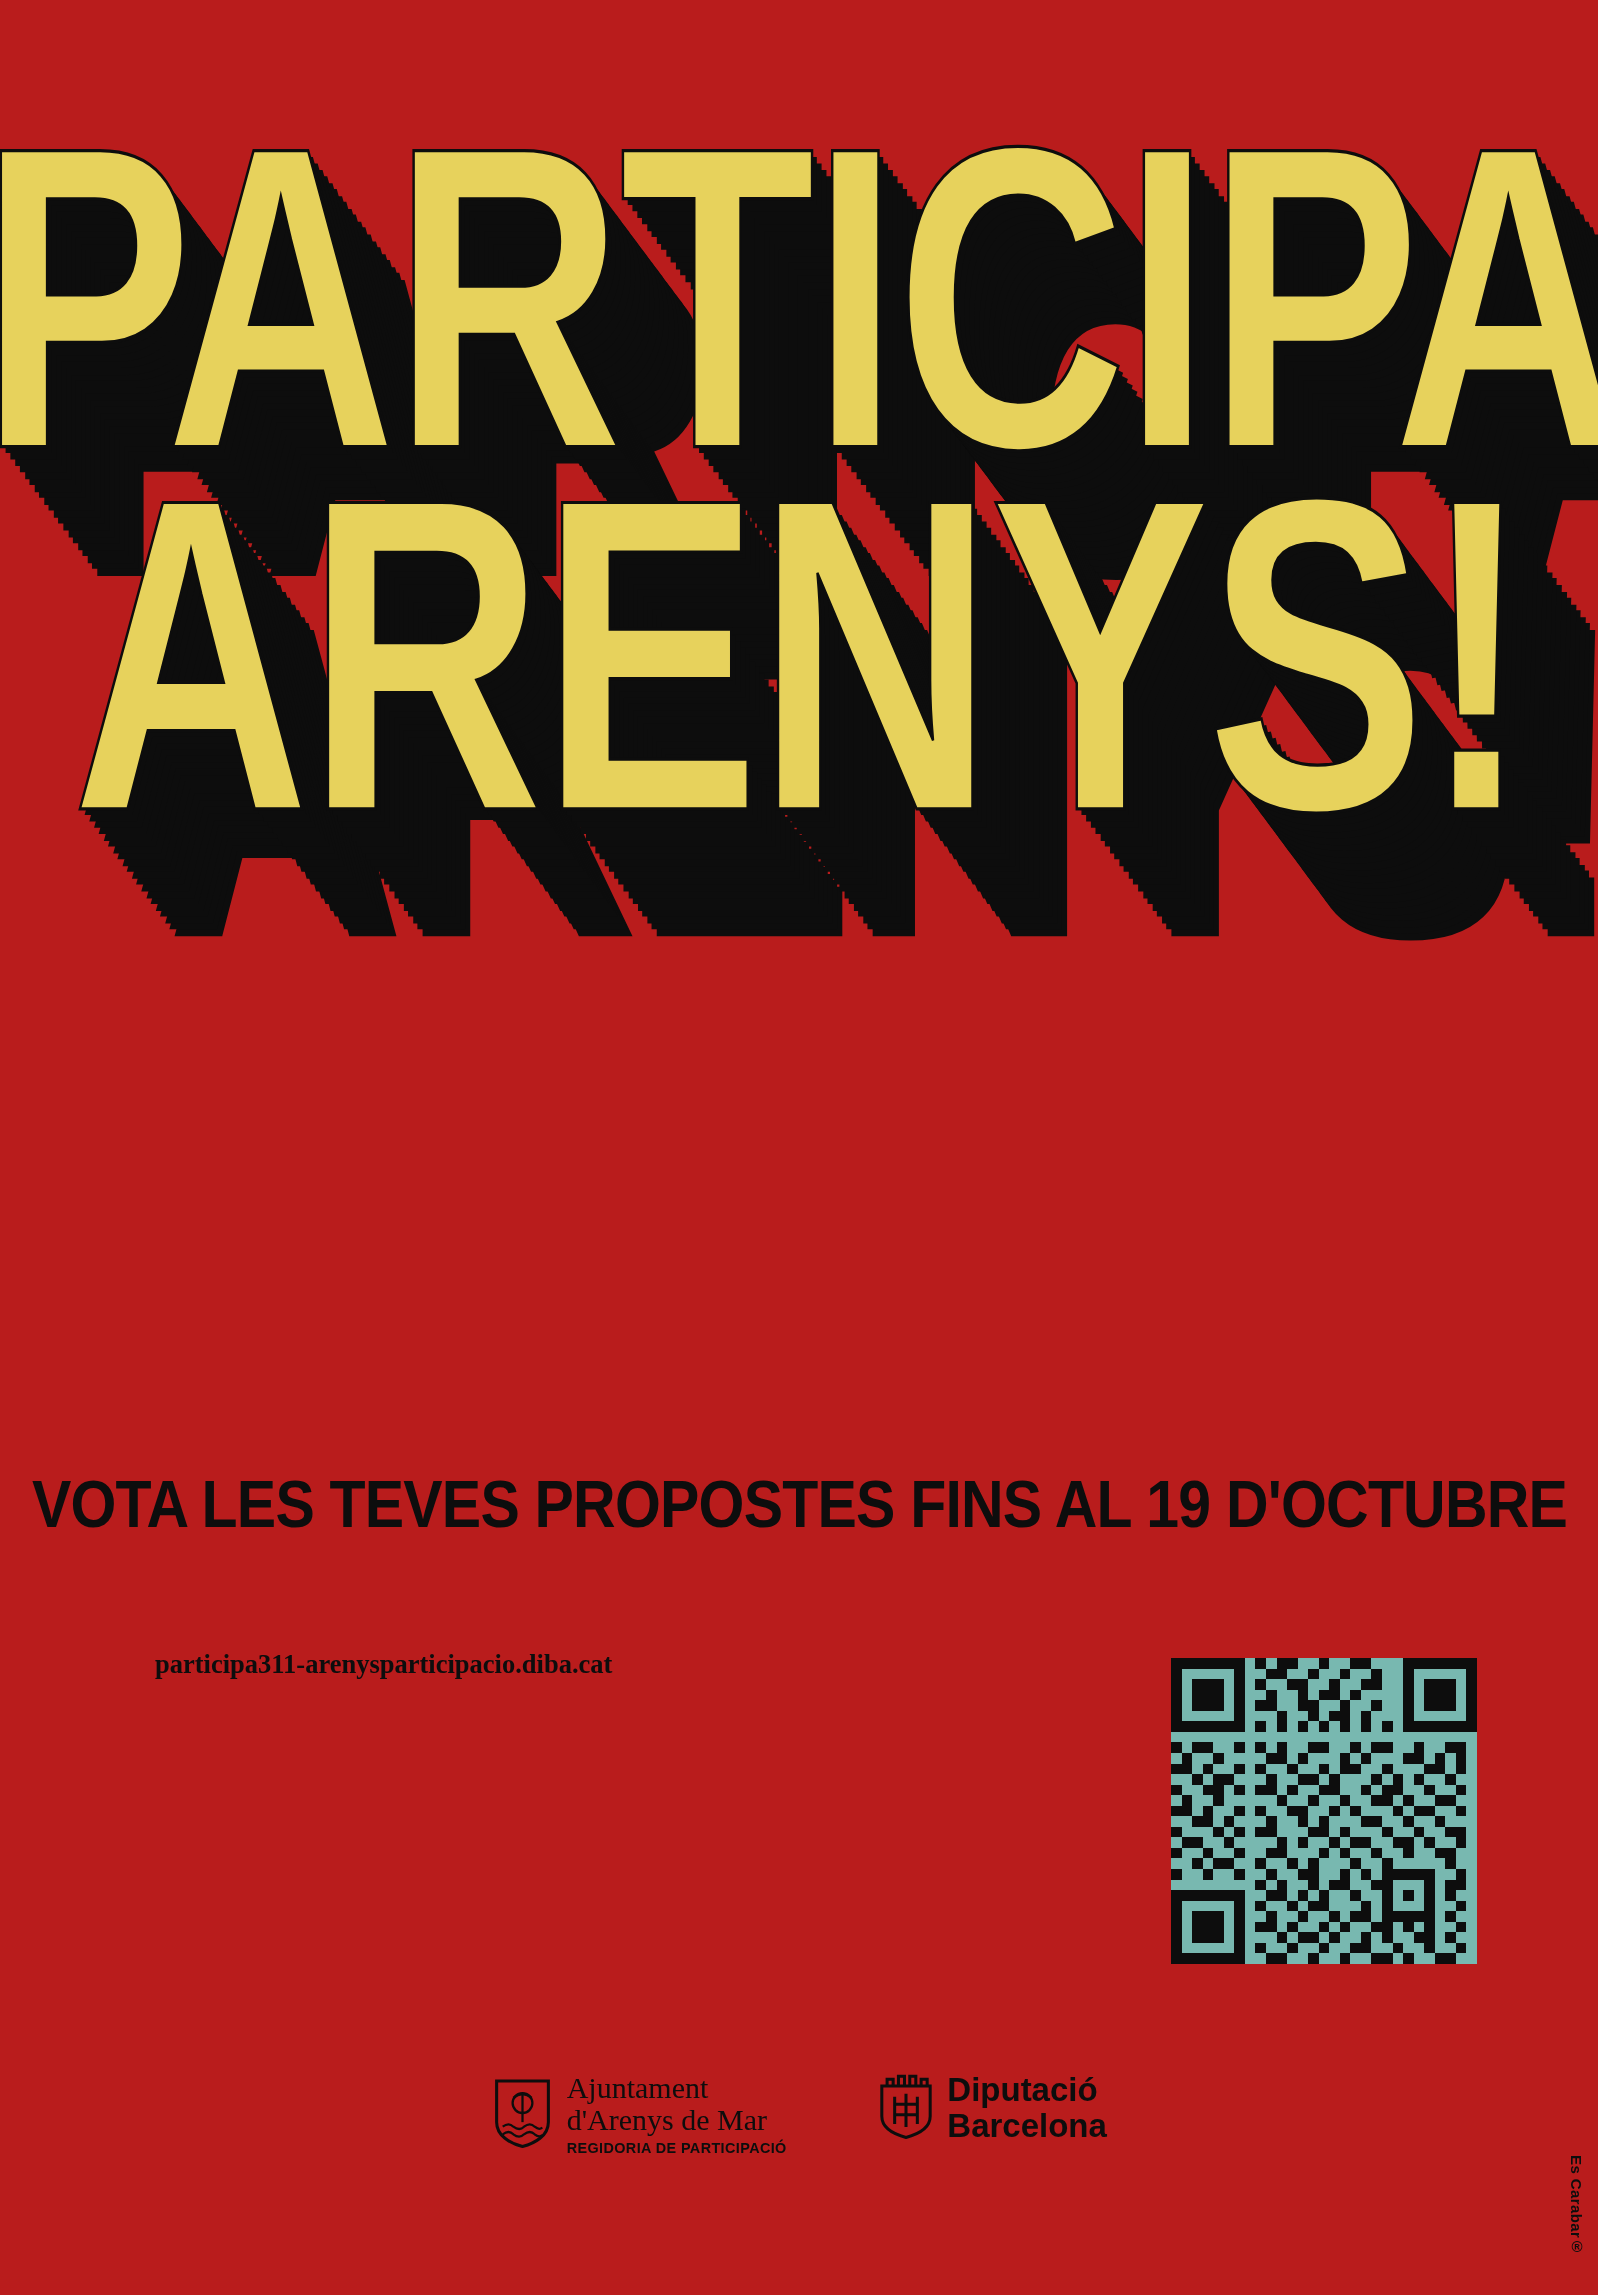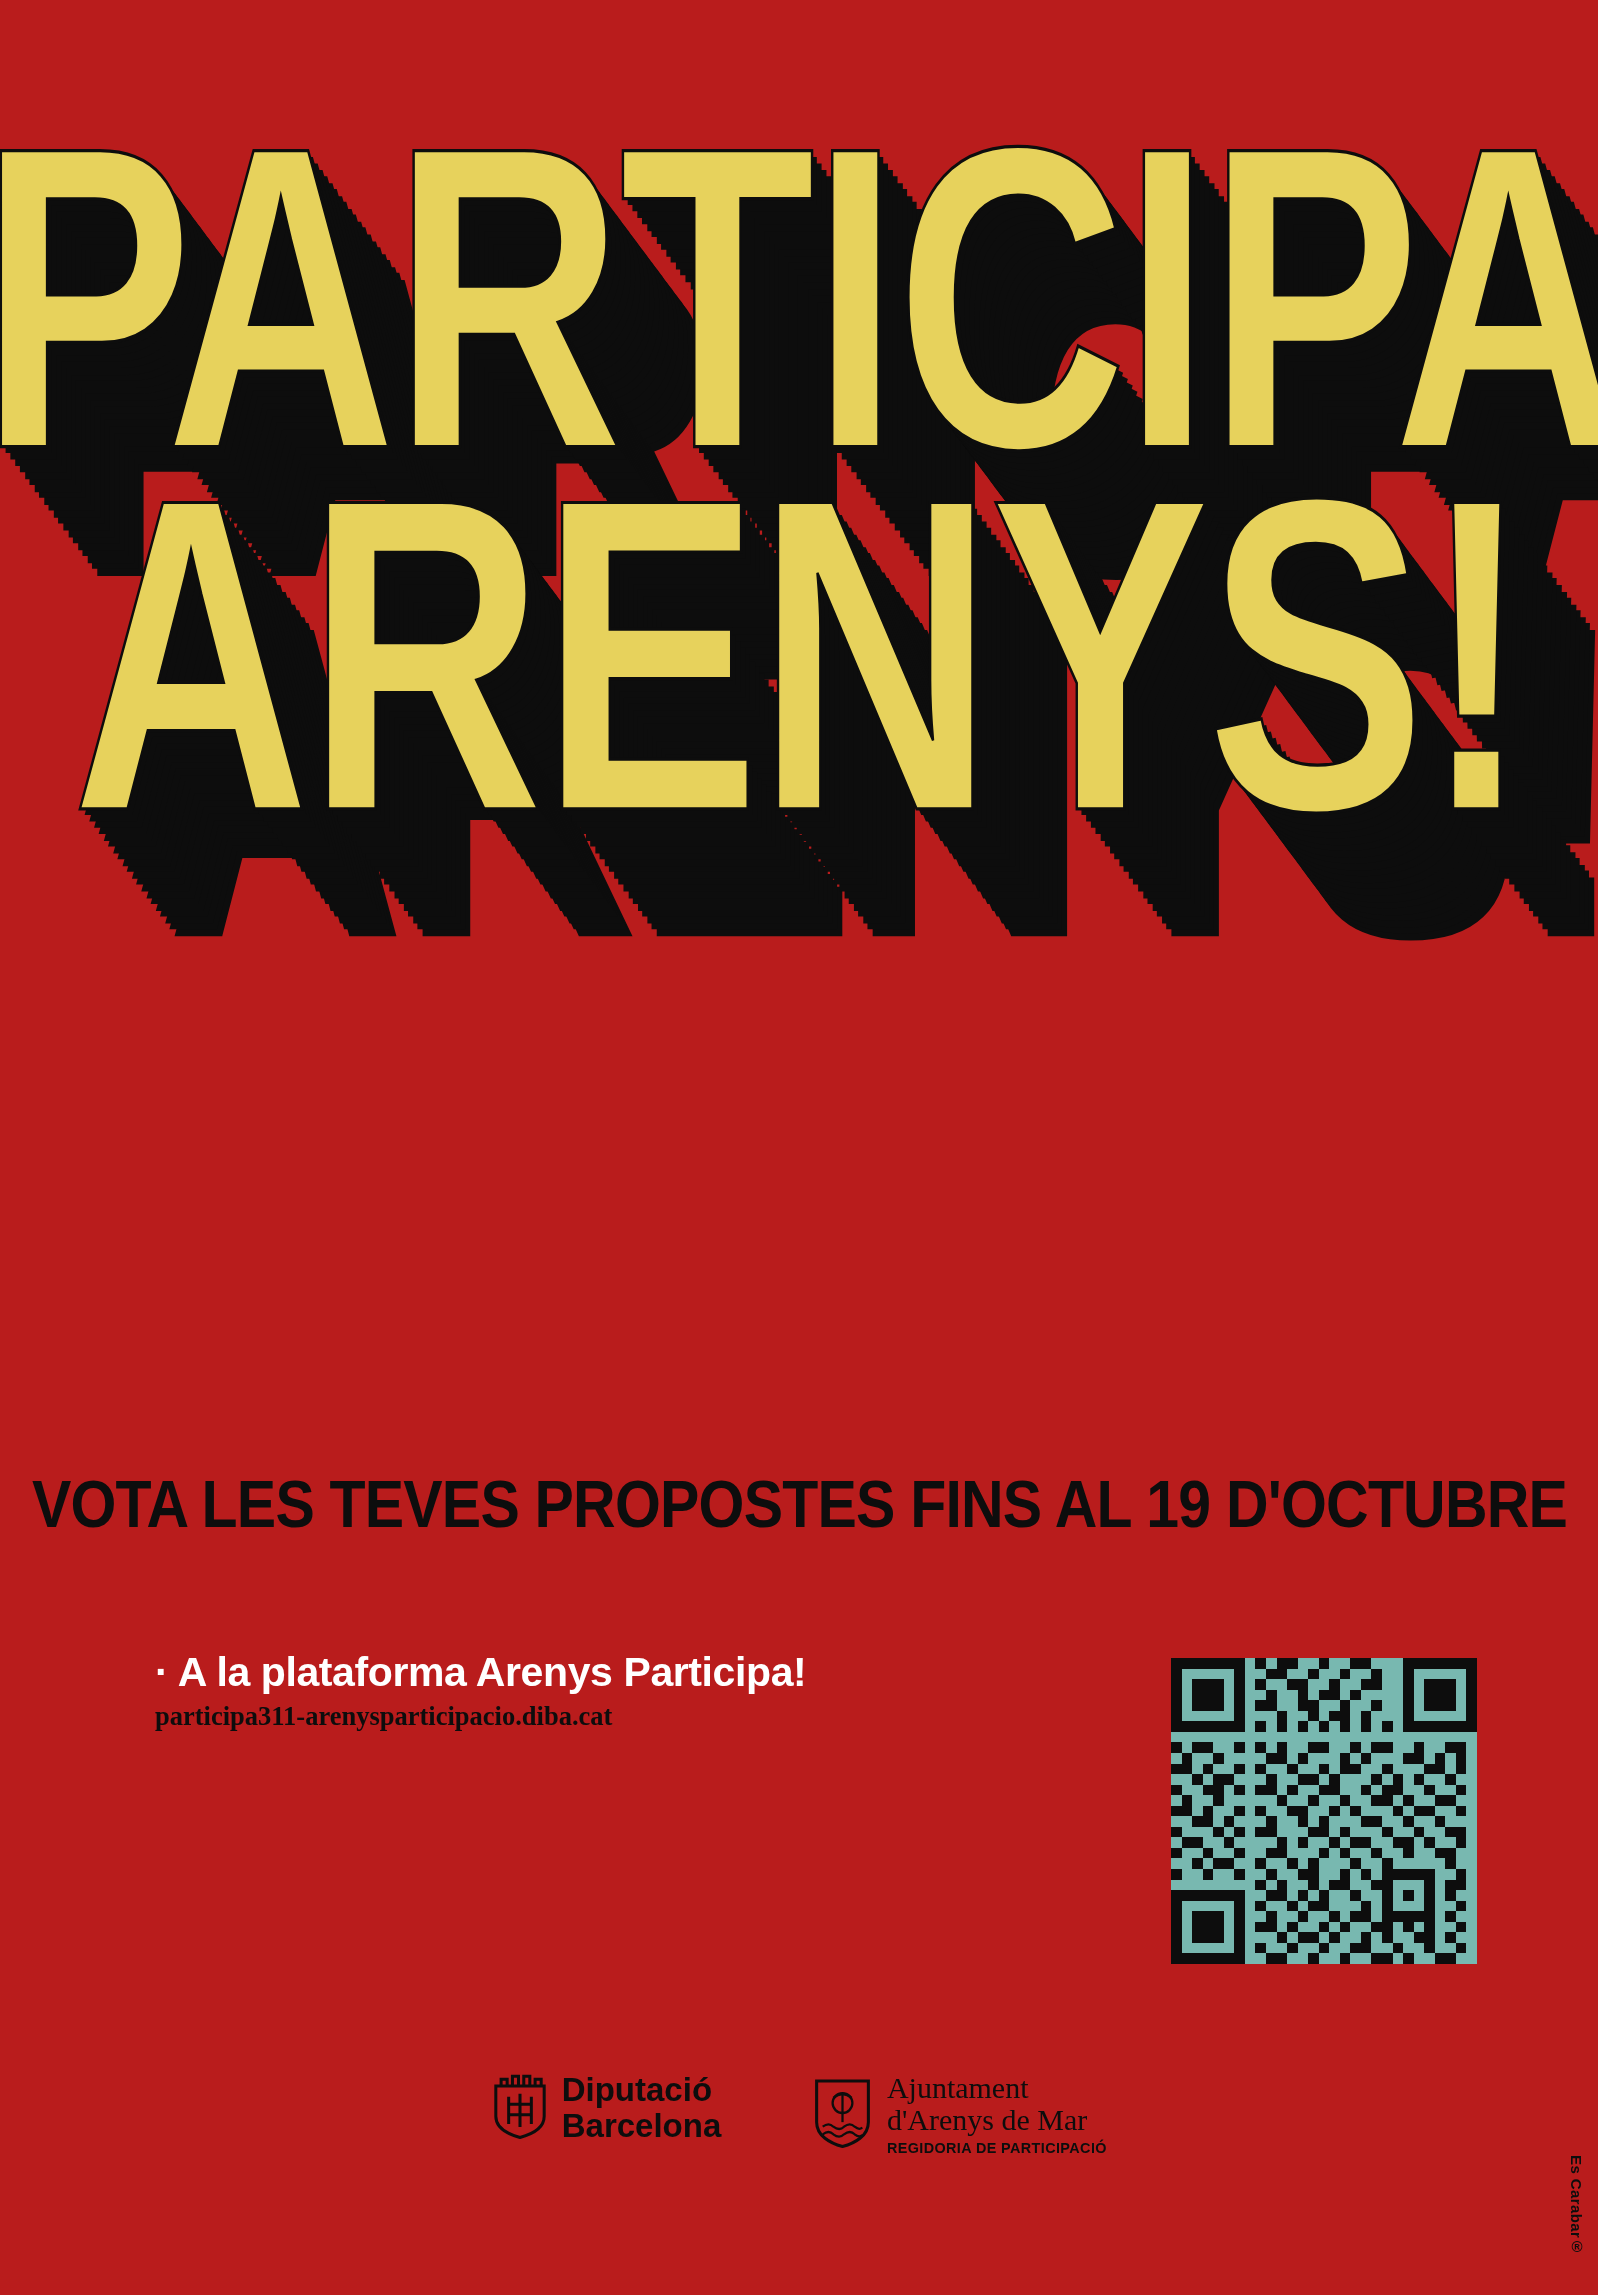--- a/index.html
+++ b/index.html
@@ -199,21 +199,20 @@
 
   <div class="headline-block">
     <span class="headline-line hl1">PARTICIPA</span>
     <span class="headline-line hl2">ARENYS!</span>
   </div>
 
 
   <div class="deadline">VOTA LES TEVES PROPOSTES FINS AL 19 D'OCTUBRE</div>
 
   <div class="info">
-    <div class="info-item">· A la plataforma Arenys Participa!</div>
     <div class="info-url">participa311-arenysparticipacio.diba.cat</div>
   </div>
 
   <div class="qr">
     <svg width="306" height="306" viewBox="0 0 29 29" shape-rendering="crispEdges">
       <rect width="29" height="29" fill="#78b8b0"></rect>
       <g fill="#0d0d0d">
 
         <rect x="0" y="0" width="7" height="1"></rect>
           <rect x="0" y="6" width="7" height="1"></rect>
@@ -440,50 +439,50 @@
         <rect x="22" y="28" width="1" height="1"></rect>
           <rect x="25" y="28" width="2" height="1"></rect>
       </g>
     </svg>
   </div>
 
   <div class="footer">
 
     <div class="logo">
       <span class="logo-mark">
-        <svg width="56" height="65" viewBox="0 0 74 86">
-          <path d="M5 16 H69 V56 C69 72 52 80 37 84 C22 80 5 72 5 56 Z" fill="none" stroke="#0d0d0d" stroke-width="4"></path>
-          <path d="M12 16 L12 7 L20 7 L20 16 M27 16 L27 3 L35 3 L35 16
-                   M42 16 L42 3 L50 3 L50 16 M57 16 L57 7 L65 7 L65 16" fill="none" stroke="#0d0d0d" stroke-width="4"></path>
-          <path d="M22 30 L22 66 M37 26 L37 70 M52 30 L52 66" stroke="#0d0d0d" stroke-width="4"></path>
-          <path d="M22 40 L52 40 M22 54 L52 54" stroke="#0d0d0d" stroke-width="4"></path>
-        </svg>
-      </span>
-      <span class="logo-text diba">
-        <div class="d1">Diputació</div>
-        <div class="d2">Barcelona</div>
-      </span>
-    </div>
-
-    <div class="logo">
-      <span class="logo-mark">
         <svg width="61" height="70" viewBox="0 0 80 92">
           <path d="M6 4 H74 V58 C74 76 56 86 40 90 C24 86 6 76 6 58 Z" fill="none" stroke="#0d0d0d" stroke-width="4"></path>
           <path d="M40 20 L40 58" stroke="#0d0d0d" stroke-width="3"></path>
           <circle cx="40" cy="33" r="13" fill="none" stroke="#0d0d0d" stroke-width="3"></circle>
           <path d="M28 26 q12 -10 24 0" fill="none" stroke="#0d0d0d" stroke-width="3"></path>
           <path d="M14 64 q8 -6 14 0 q8 6 14 0 q8 -6 14 0 q6 5 10 1" fill="none" stroke="#0d0d0d" stroke-width="3"></path>
           <path d="M14 74 q8 -6 14 0 q8 6 14 0 q8 -6 14 0 q6 5 10 1" fill="none" stroke="#0d0d0d" stroke-width="3"></path>
         </svg>
       </span>
       <span class="logo-text">
         <div class="l1">Ajuntament</div>
         <div class="l2">d'Arenys de Mar</div>
         <div class="l3">REGIDORIA DE PARTICIPACIÓ</div>
       </span>
     </div>
 
+    <div class="logo">
+      <span class="logo-mark">
+        <svg width="56" height="65" viewBox="0 0 74 86">
+          <path d="M5 16 H69 V56 C69 72 52 80 37 84 C22 80 5 72 5 56 Z" fill="none" stroke="#0d0d0d" stroke-width="4"></path>
+          <path d="M12 16 L12 7 L20 7 L20 16 M27 16 L27 3 L35 3 L35 16
+                   M42 16 L42 3 L50 3 L50 16 M57 16 L57 7 L65 7 L65 16" fill="none" stroke="#0d0d0d" stroke-width="4"></path>
+          <path d="M22 30 L22 66 M37 26 L37 70 M52 30 L52 66" stroke="#0d0d0d" stroke-width="4"></path>
+          <path d="M22 40 L52 40 M22 54 L52 54" stroke="#0d0d0d" stroke-width="4"></path>
+        </svg>
+      </span>
+      <span class="logo-text diba">
+        <div class="d1">Diputació</div>
+        <div class="d2">Barcelona</div>
+      </span>
+    </div>
+
   </div>
 
   <div class="credit">Es Carabar®</div>
 
 </div>
 
 
 </body></html>

